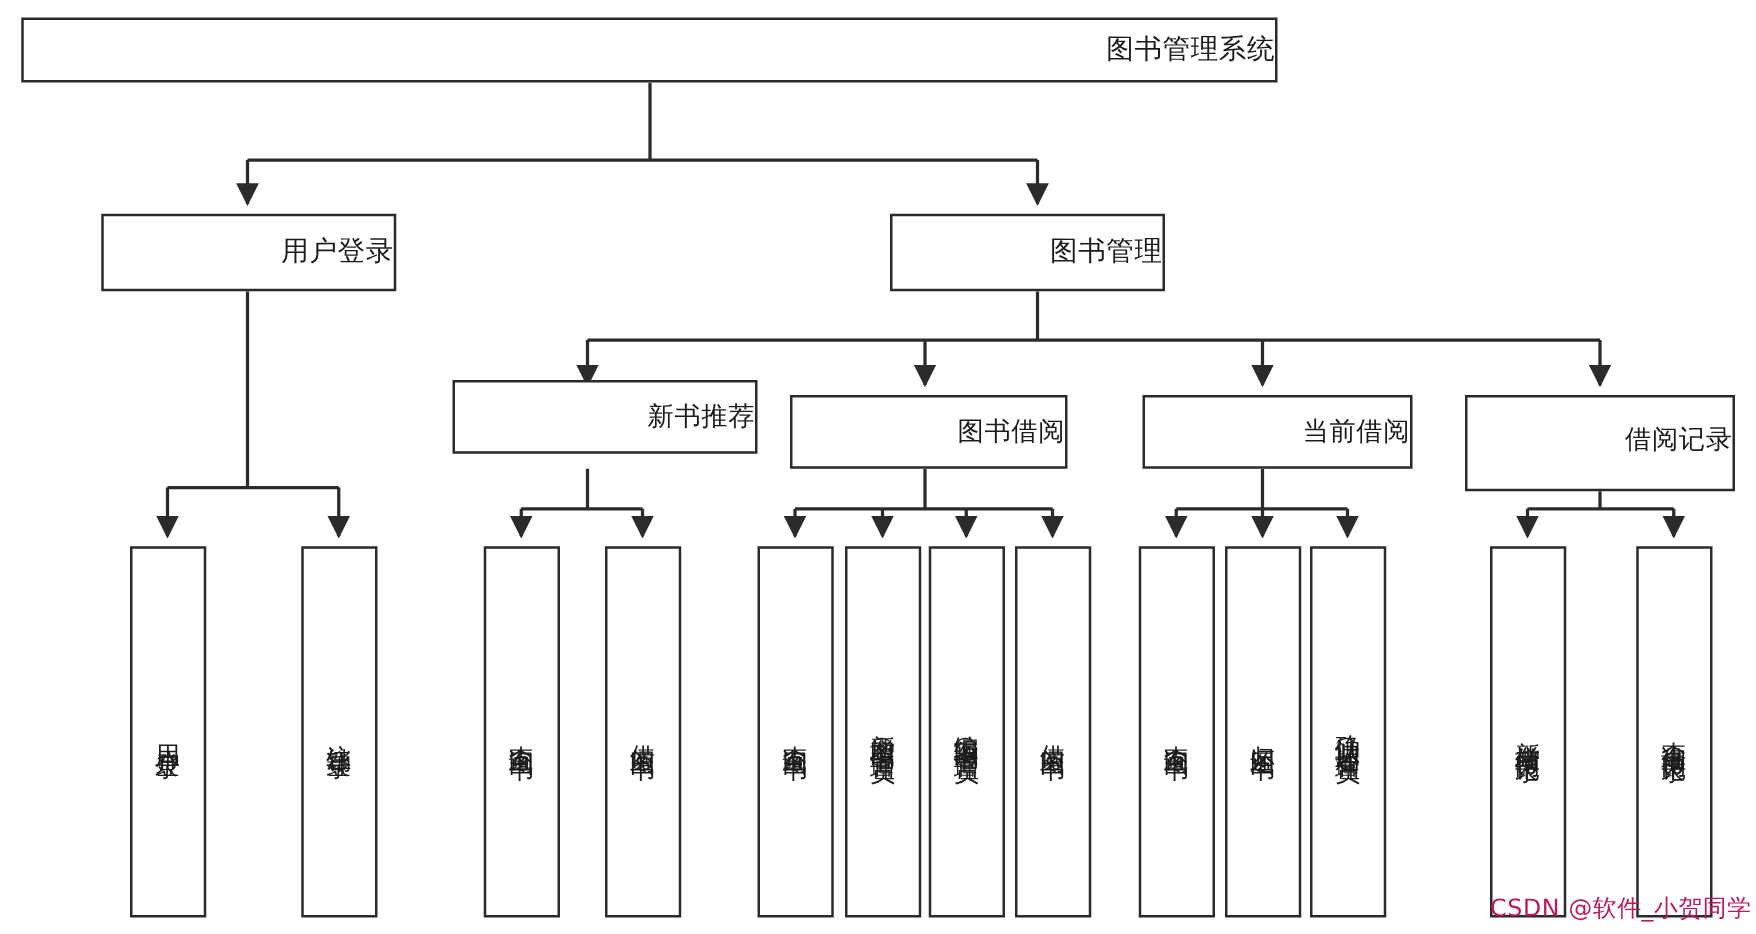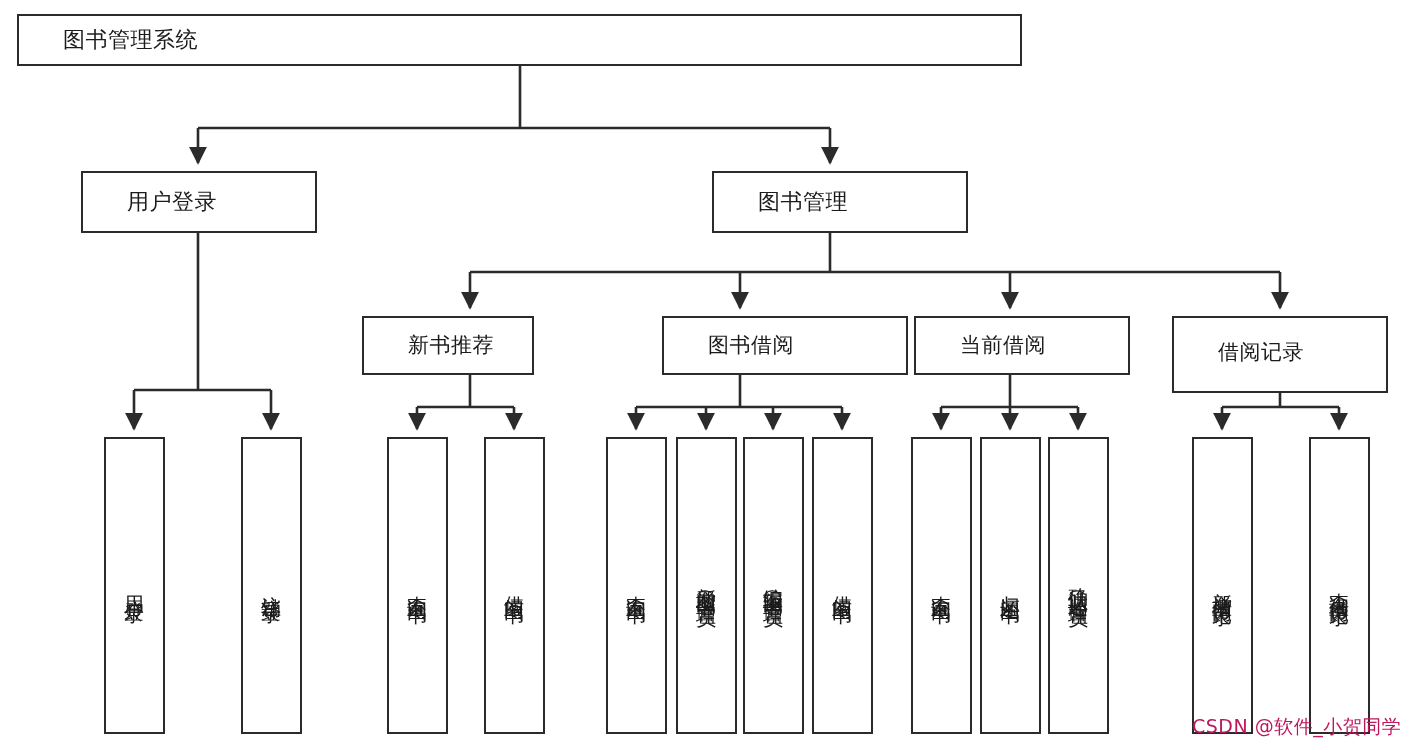--- a/index.html
+++ b/index.html
@@ -26,21 +26,21 @@
     height: 747px;
     pointer-events: none;
   }
   .node {
     position: absolute;
     box-sizing: border-box;
     background: #ffffff;
     border: 2.5px solid #2b2b2b;
     display: flex;
     align-items: center;
-    justify-content: flex-start;
+    justify-content: flex-end;
     z-index: 2;
     padding-left: 44px;
   }
   .node-label {
     color: #1b1b1b;
     font-size: 21px;
     line-height: 1.15;
     letter-spacing: 0.5px;
     white-space: nowrap;
     text-align: center;
@@ -126,29 +126,29 @@
   </svg>
 
   <div class="node level-0" style="left:17px; top:14px; width:1005px; height:52px;">
     <span class="node-label">图书管理系统</span>
   </div>
 
   <div class="node level-1" style="left:81px; top:171px; width:236px; height:62px;">
     <span class="node-label">用户登录</span>
   </div>
 
-  <div class="node level-1" style="left:712px; top:171px; width:256px; height:62px;">
+  <div class="node level-1" style="left:712px; top:171px; width:220px; height:62px;">
     <span class="node-label">图书管理</span>
   </div>
 
-  <div class="node level-2" style="left:362px; top:316px; width:172px; height:59px;">
+  <div class="node level-2" style="left:362px; top:304px; width:244px; height:59px;">
     <span class="node-label">新书推荐</span>
   </div>
 
-  <div class="node level-2" style="left:632px; top:316px; width:246px; height:59px;margin-left:30px;">
+  <div class="node level-2" style="left:632px; top:316px; width:222px; height:59px;">
     <span class="node-label">图书借阅</span>
   </div>
 
   <div class="node level-2" style="left:902px; top:316px; width:216px; height:59px;margin-left:12px;">
     <span class="node-label">当前借阅</span>
   </div>
 
   <div class="node level-2" style="left:1172px; top:316px; width:216px; height:77px;font-family:Liberation Mono, monospace;">
     <span class="node-label">借阅记录</span>
   </div>

